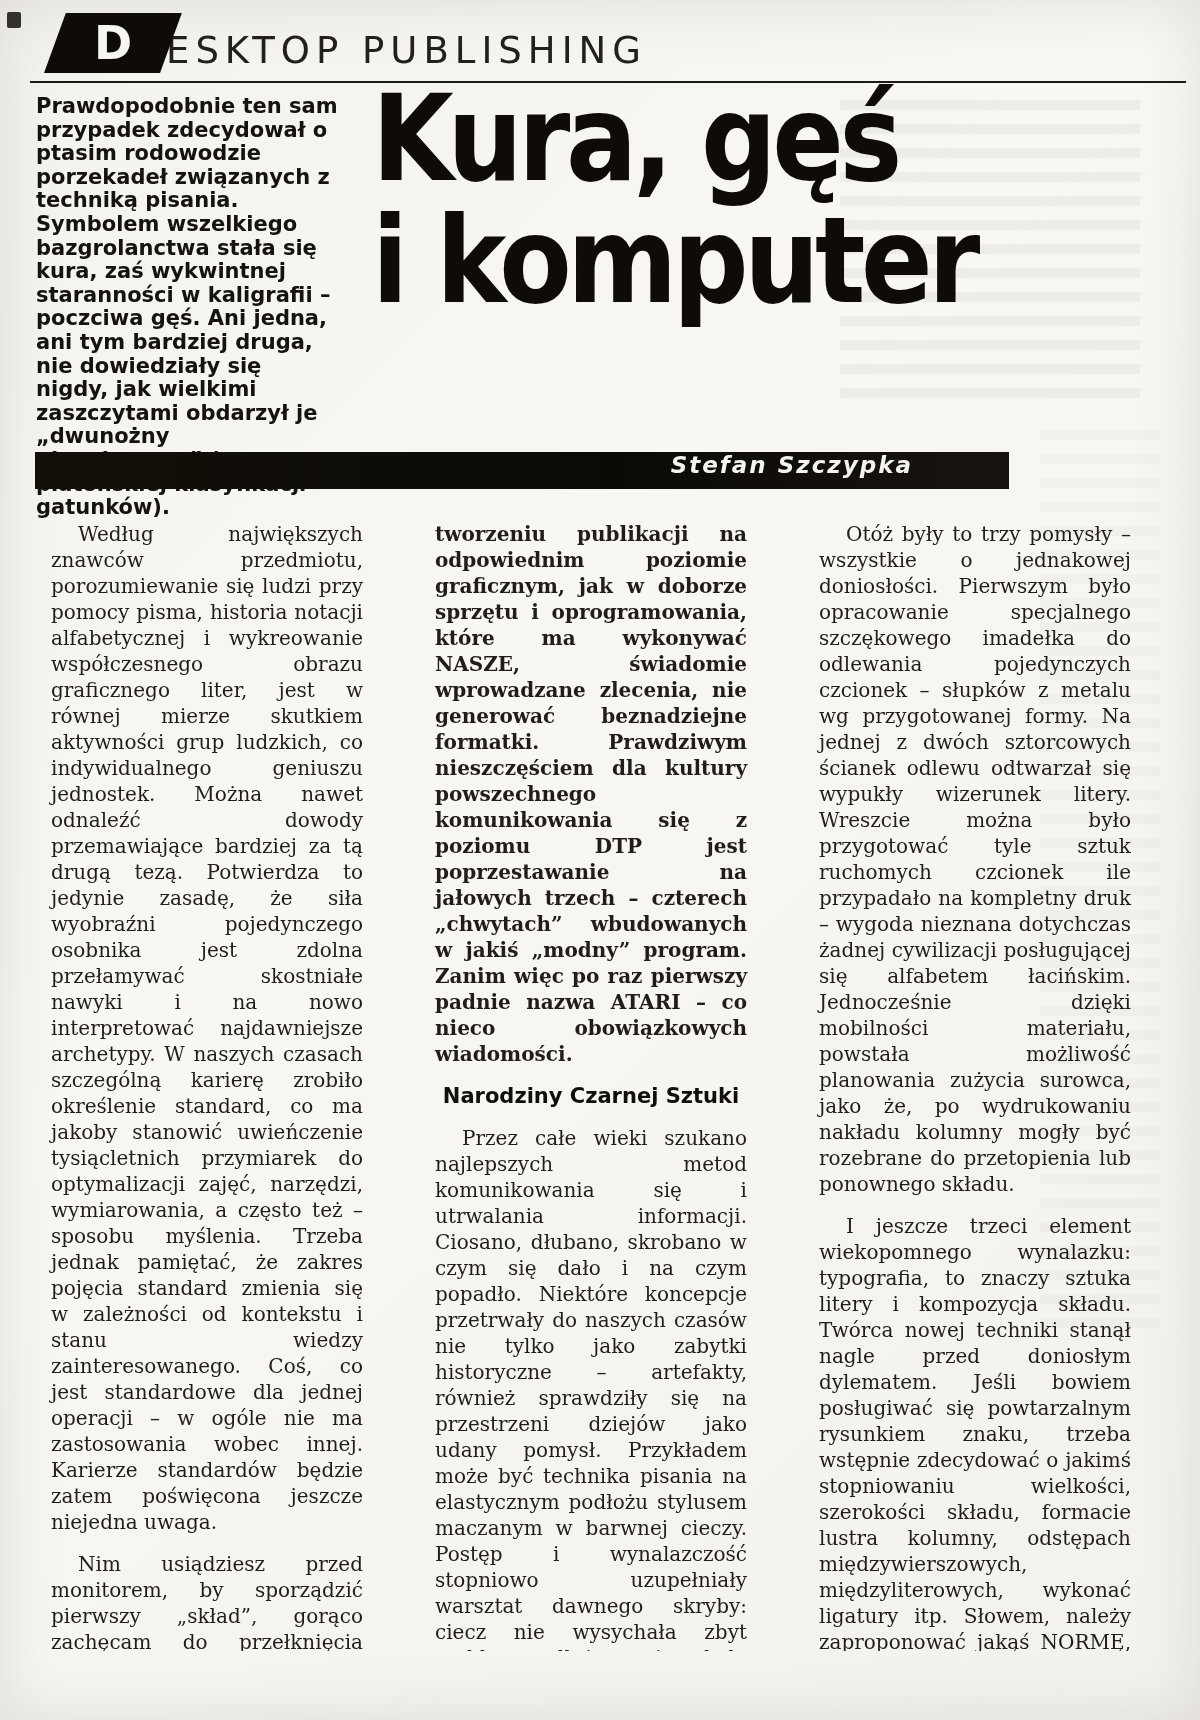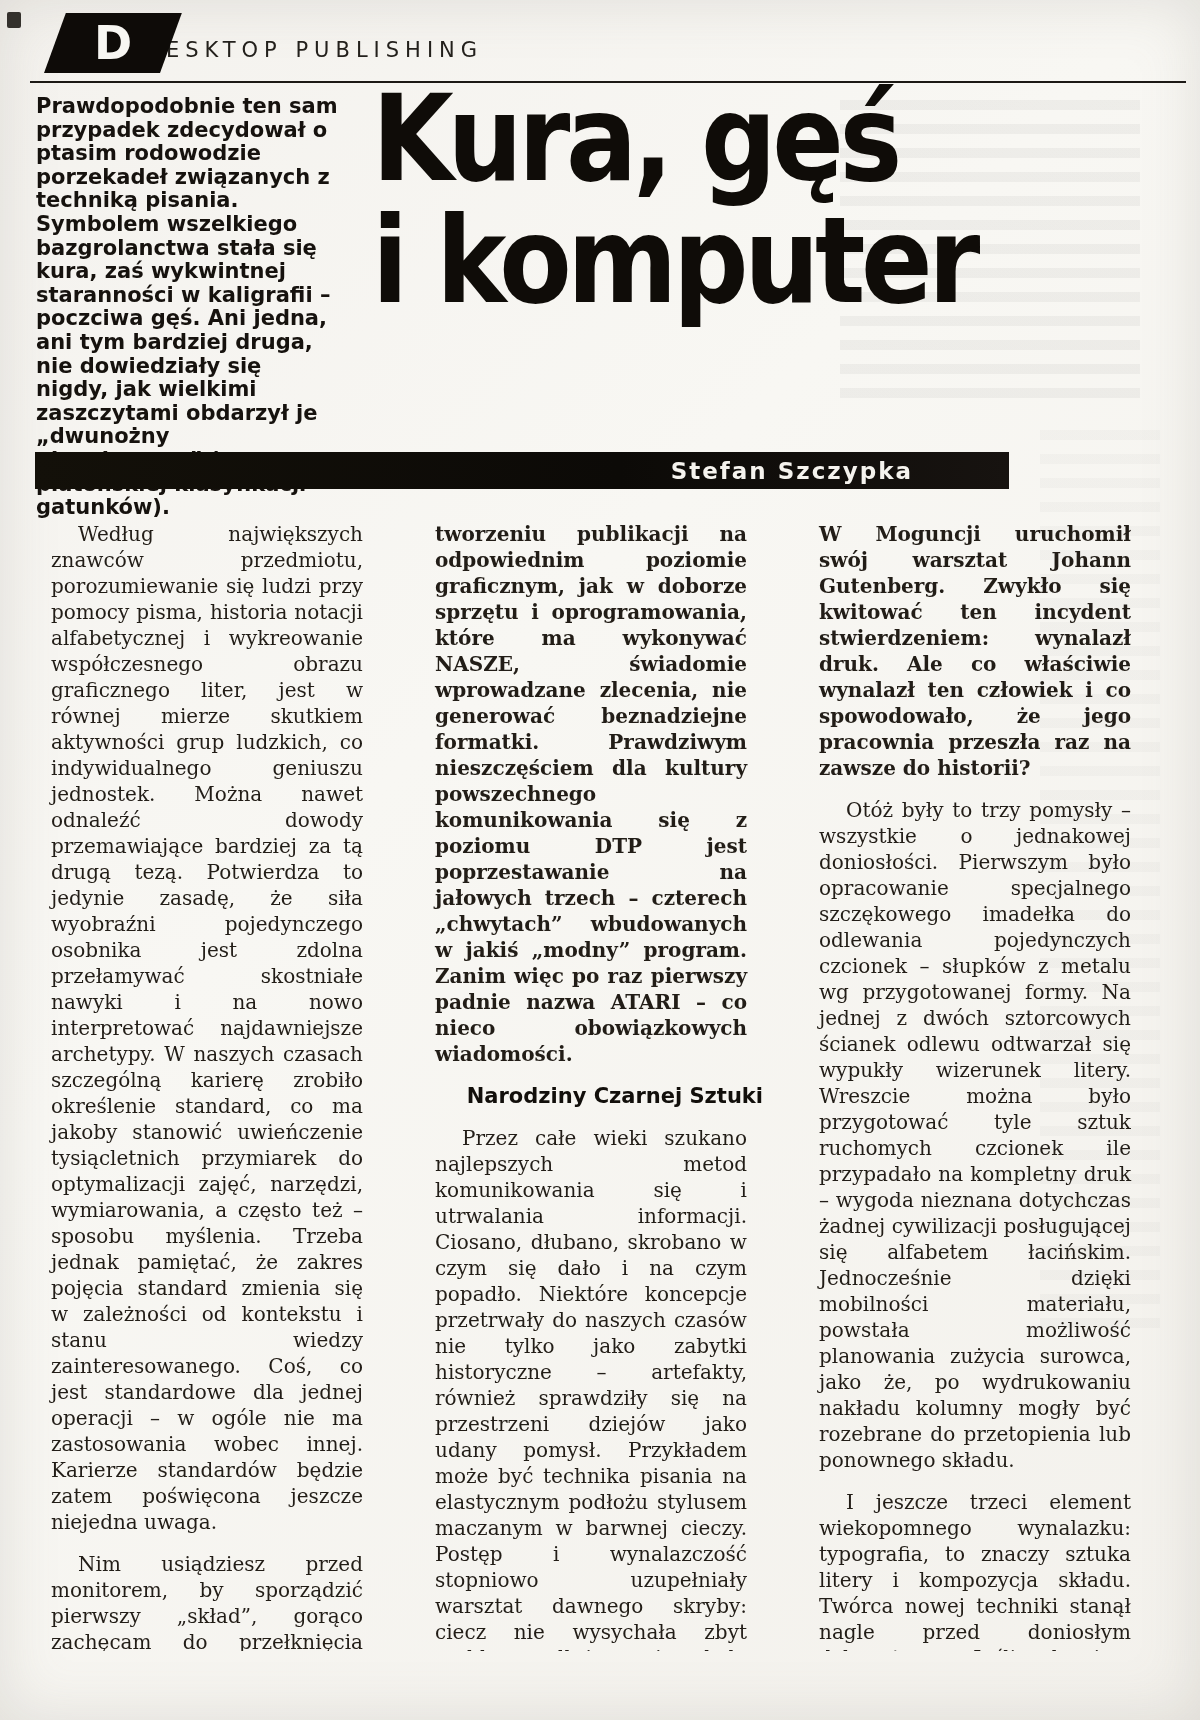--- a/index.html
+++ b/index.html
@@ -24,21 +24,21 @@
     width:116px;height:60px;background:#0e0b08;
     transform:skewX(-20deg);transform-origin:bottom left;
     display:flex;align-items:center;justify-content:center;margin-left:14px;
   }
   .logo-letter{
     transform:skewX(20deg);
     font-family:"DejaVu Sans",sans-serif;font-weight:bold;
     font-size:46px;color:#f7f6f2;line-height:1;
   }
   .logo-text{
-    font-family:"DejaVu Sans",sans-serif;font-size:21px;letter-spacing:6px;
+    font-family:"DejaVu Sans",sans-serif;font-size:37px;letter-spacing:6px;
     color:#23201c;margin-left:6px;margin-top:14px;
   }
   .header-rule{position:absolute;left:30px;top:81px;width:1156px;height:2px;background:#1c1915;}
   
   .intro{
     position:absolute;left:36px;top:95px;width:302px;
     font-family:"DejaVu Sans",sans-serif;font-weight:bold;
     font-size:21px;line-height:23.6px;color:#16120e;
     text-align:left;
   }
@@ -46,40 +46,40 @@
   .headline{
     position:absolute;left:372px;top:78px;
     font-family:"DejaVu Sans",sans-serif;font-weight:bold;
     font-size:120px;line-height:1.02;letter-spacing:-5px;color:#0f0c08;
     transform:scaleX(.88);transform-origin:left top;white-space:nowrap;
   }
   
   .byline-bar{
     position:absolute;left:35px;top:452px;width:974px;height:37px;
     background:linear-gradient(90deg,#131009,#0c0a07 60%,#171310);
-    display:flex;align-items:center;justify-content:flex-end;
+    display:flex;justify-content:flex-end;font-style:italic;
   }
   .byline-name{
     font-family:"DejaVu Sans",sans-serif;font-weight:bold;
     font-size:23px;letter-spacing:2px;color:#f5f3ee;
     padding-right:96px;
   }
   
   .article{
     position:absolute;left:35px;top:505px;width:1112px;height:1146px;
     display:flex;gap:40px;overflow:hidden;
   }
   .col{flex:1 1 0;
     font-family:"DejaVu Serif",serif;font-size:20px;line-height:26px;
     text-align:justify;color:#221d17;
   }
   .col p{margin:16px;text-indent:1.35em;}
   .col p.noindent{text-indent:0;font-weight:bold;}
   .col h3{
-    margin:1px 0;text-align:right;text-indent:0;
+    margin:1px 0;text-align:center;text-indent:0;
     font-family:"DejaVu Sans",sans-serif;font-weight:bold;
     font-size:21px;line-height:26px;color:#120f0b;
   }
   
   .page-number{
     position:absolute;left:40px;top:1748px;
     font-family:"DejaVu Sans",sans-serif;font-weight:bold;
     font-size:32px;color:#1a1612;
   }
 </style>
@@ -115,21 +115,20 @@
       <div class="col">
         <p>Według największych znawców przedmiotu, porozumiewanie się ludzi przy pomocy pisma, historia notacji alfabetycznej i wykreowanie współczesnego obrazu graficznego liter, jest w równej mierze skutkiem aktywności grup ludzkich, co indywidualnego geniuszu jednostek. Można nawet odnaleźć dowody przemawiające bardziej za tą drugą tezą. Potwierdza to jedynie zasadę, że siła wyobraźni pojedynczego osobnika jest zdolna przełamywać skostniałe nawyki i na nowo interpretować najdawniejsze archetypy. W naszych czasach szczególną karierę zrobiło określenie standard, co ma jakoby stanowić uwieńczenie tysiącletnich przymiarek do optymalizacji zajęć, narzędzi, wymiarowania, a często też – sposobu myślenia. Trzeba jednak pamiętać, że zakres pojęcia standard zmienia się w zależności od kontekstu i stanu wiedzy zainteresowanego. Coś, co jest standardowe dla jednej operacji – w ogóle nie ma zastosowania wobec innej. Karierze standardów będzie zatem poświęcona jeszcze niejedna uwaga.</p>
         <p>Nim usiądziesz przed monitorem, by sporządzić pierwszy „skład”, gorąco zachęcam do przełknięcia niniejszego tekstu. Niestety (dla niektórych), wynika z niego, że jest pewna różnica między pieczeniem pasztetu a typografią, i że pusta kartka na ekranie jest w pierwszej kolejności tłem kompozycji, a dopiero potem treścią.</p>
       </div>
       <div class="col">
         <p class="noindent">tworzeniu publikacji na odpowiednim poziomie graficznym, jak w doborze sprzętu i oprogramowania, które ma wykonywać NASZE, świadomie wprowadzane zlecenia, nie generować beznadziejne formatki. Prawdziwym nieszczęściem dla kultury powszechnego komunikowania się z poziomu DTP jest poprzestawanie na jałowych trzech – czterech „chwytach” wbudowanych w jakiś „modny” program. Zanim więc po raz pierwszy padnie nazwa ATARI – co nieco obowiązkowych wiadomości.</p>
         <h3>Narodziny Czarnej Sztuki</h3>
         <p>Przez całe wieki szukano najlepszych metod komunikowania się i utrwalania informacji. Ciosano, dłubano, skrobano w czym się dało i na czym popadło. Niektóre koncepcje przetrwały do naszych czasów nie tylko jako zabytki historyczne – artefakty, również sprawdziły się na przestrzeni dziejów jako udany pomysł. Przykładem może być technika pisania na elastycznym podłożu stylusem maczanym w barwnej cieczy. Postęp i wynalazczość stopniowo uzupełniały warsztat dawnego skryby: ciecz nie wysychała zbyt szybko, podłoże można było uczynić jeszcze cieńszym i formować je według potrzeb, a piszącą końcówkę narzędzia uczyniono niemal niezniszczalną. Z tego miejsca możemy uznać, że nie ma żadnej różnicy między gęsim piórem a długopisem i że standardem jest w tym przypadku rękopiśmienniczy charakter utrwalania informacji.</p>
       </div>
       <div class="col">
-        <p class="noindent">W Moguncji uruchomił swój warsztat Johann Gutenberg. Zwykło się kwitować ten incydent stwierdzeniem: wynalazł druk. Ale co właściwie wynalazł ten człowiek i co spowodowało, że jego pracownia przeszła raz na zawsze do historii?</p>
         <p>Otóż były to trzy pomysły – wszystkie o jednakowej doniosłości. Pierwszym było opracowanie specjalnego szczękowego imadełka do odlewania pojedynczych czcionek – słupków z metalu wg przygotowanej formy. Na jednej z dwóch sztorcowych ścianek odlewu odtwarzał się wypukły wizerunek litery. Wreszcie można było przygotować tyle sztuk ruchomych czcionek ile przypadało na kompletny druk – wygoda nieznana dotychczas żadnej cywilizacji posługującej się alfabetem łacińskim. Jednocześnie dzięki mobilności materiału, powstała możliwość planowania zużycia surowca, jako że, po wydrukowaniu nakładu kolumny mogły być rozebrane do przetopienia lub ponownego składu.</p>
         <p>I jeszcze trzeci element wiekopomnego wynalazku: typografia, to znaczy sztuka litery i kompozycja składu. Twórca nowej techniki stanął nagle przed doniosłym dylematem. Jeśli bowiem posługiwać się powtarzalnym rysunkiem znaku, trzeba wstępnie zdecydować o jakimś stopniowaniu wielkości, szerokości składu, formacie lustra kolumny, odstępach międzywierszowych, międzyliterowych, wykonać ligatury itp. Słowem, należy zaproponować jakąś NORMĘ, czytaj</p>
       </div>
     </div>
 
   <div class="page-number">18</div>
 
 </div>
 
 </body></html>

